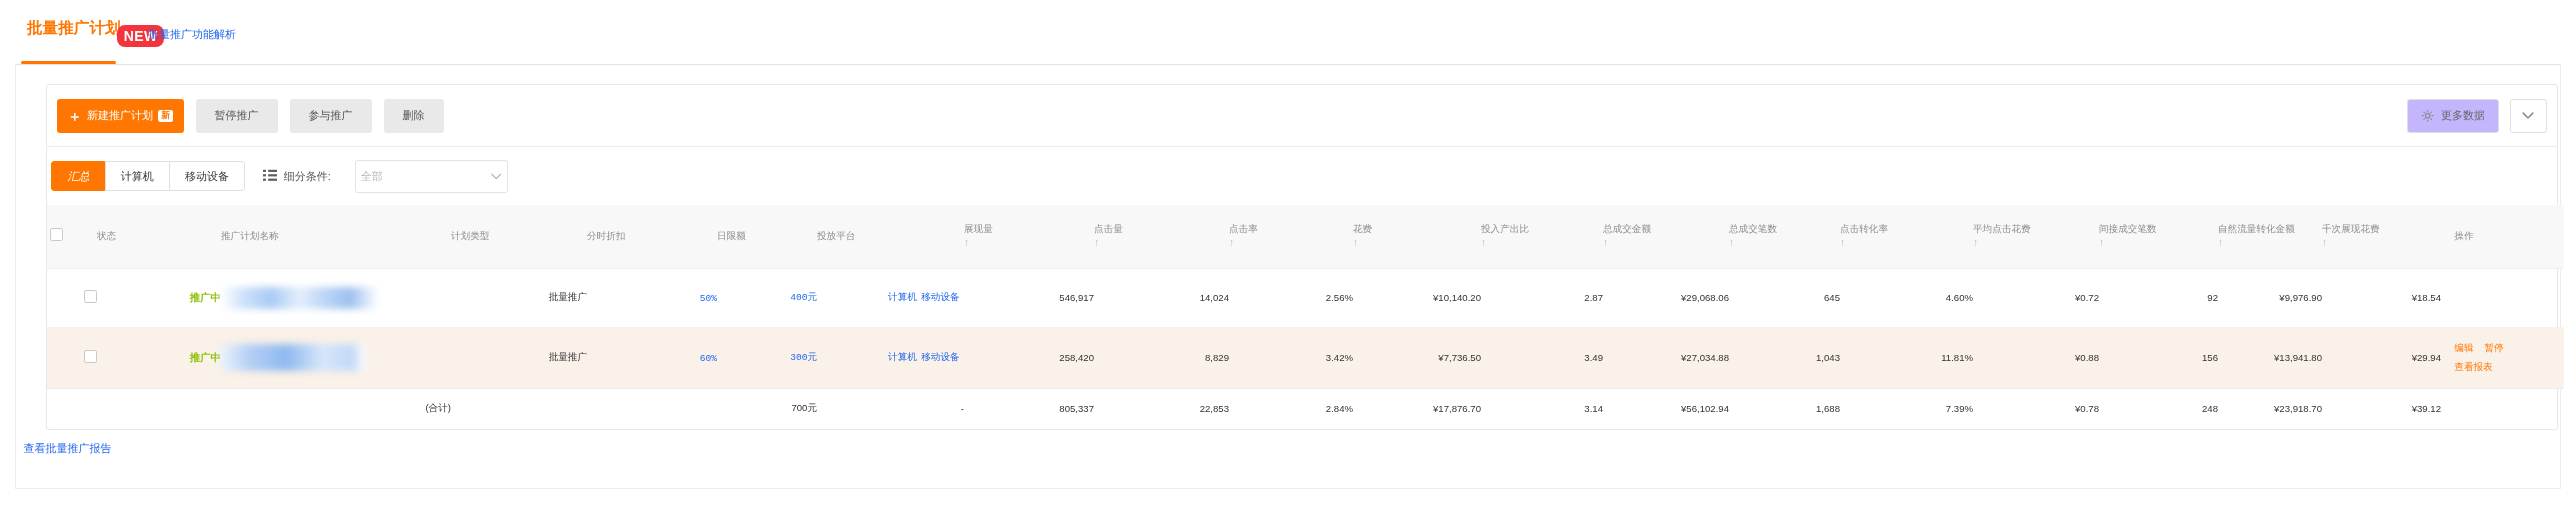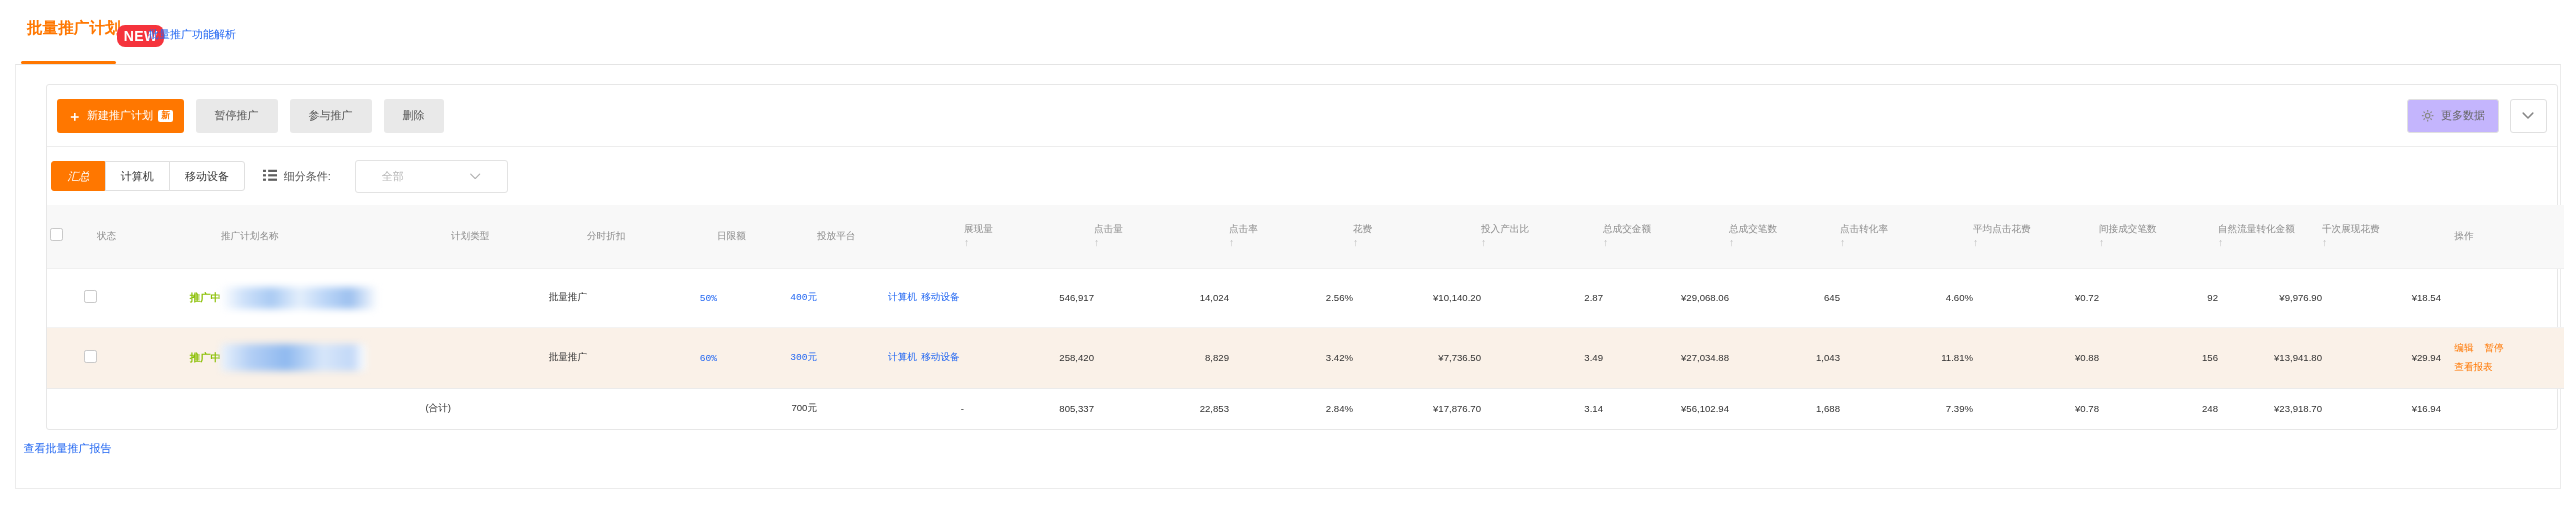--- a/index.html
+++ b/index.html
@@ -33,21 +33,21 @@
   .toolbar .spacer{flex:1;}
   .btn-outline{border:0.7px solid #e0e0e0;background:#c4b5fd;color:#666;padding:0 13.3px;gap:6.7px;}
   .btn-expand{border:0.7px solid #e0e0e0;background:#fff;width:37px;margin-left:10.4px;}
   
   .filter-row{height:58px;display:flex;align-items:center;padding:0 4.4px;}
   .seg{height:30px;display:inline-flex;align-items:center;justify-content:center;font-size:11px;cursor:pointer;background:#fff;border:0.7px solid #e0e0e0;color:#333;padding:0 15px;margin-left:-0.7px;}
   .seg-first{border-radius:3px 0 0 3px;margin-left:0;font-style:italic;}
   .seg-last{border-radius:0 3px 3px 0;}
   .seg.active{background:var(--accent-orange);border-color:var(--accent-orange);color:#fff;}
   .filter-label{display:inline-flex;align-items:flex-start;gap:6.7px;margin-left:18px;color:#555;font-size:11px;}
-  .select{width:153px;height:33px;border:0.7px solid #e3e3e3;border-radius:3px;display:inline-flex;align-items:center;justify-content:space-between;padding:0 26px;margin-left:24px;color:#b9b9b9;font-size:11px;cursor:pointer;background:#fff;}
+  .select{width:153px;height:33px;border:0.7px solid #e3e3e3;border-radius:3px;display:inline-flex;align-items:center;justify-content:space-between;padding:0 5px;margin-left:24px;color:#b9b9b9;font-size:11px;cursor:pointer;background:#fff;}
   
   table{width:2512px;border-collapse:collapse;table-layout:fixed;}
   thead th{background:#f8f8f8;height:63px;padding:0;font-weight:normal;text-align:left;border-bottom:0.7px solid #f0f0f0;}
   .hcell{display:flex;flex-direction:column;justify-content:center;gap:5.2px;height:100%;color:#8c8c8c;font-size:9.6px;line-height:1;}
   .arrow{color:#c2c2c2;font-size:10.4px;}
   tbody td{padding:0;font-size:9.6px;color:#333;text-align:right;vertical-align:middle;}
   tr.data-row-1 td{height:59px;border-bottom:0.7px solid #f3f3f3;}
   tr.data-row-2 td{height:61px;background:var(--hover-row-bg);}
   tr.total-row td{height:41px;border-top:0.7px solid #ebebeb;}
   .checkbox{display:inline-block;width:13.3px;height:13.3px;border:0.7px solid #c9c9c9;border-radius:2.2px;background:#fff;margin-left:3px;cursor:pointer;}
@@ -334,21 +334,21 @@
           <td>22,853</td>
           <td>2.84%</td>
           <td>¥17,876.70</td>
           <td>3.14</td>
           <td>¥56,102.94</td>
           <td>1,688</td>
           <td>7.39%</td>
           <td>¥0.78</td>
           <td>248</td>
           <td>¥23,918.70</td>
-          <td>¥16.94</td>
+          <td>¥39.12</td>
           <td></td>
         </tr>
       </tbody>
     </table>
   </div>
 
   <div class="footer-link">查看批量推广报告</div>
 </div>
 
 

